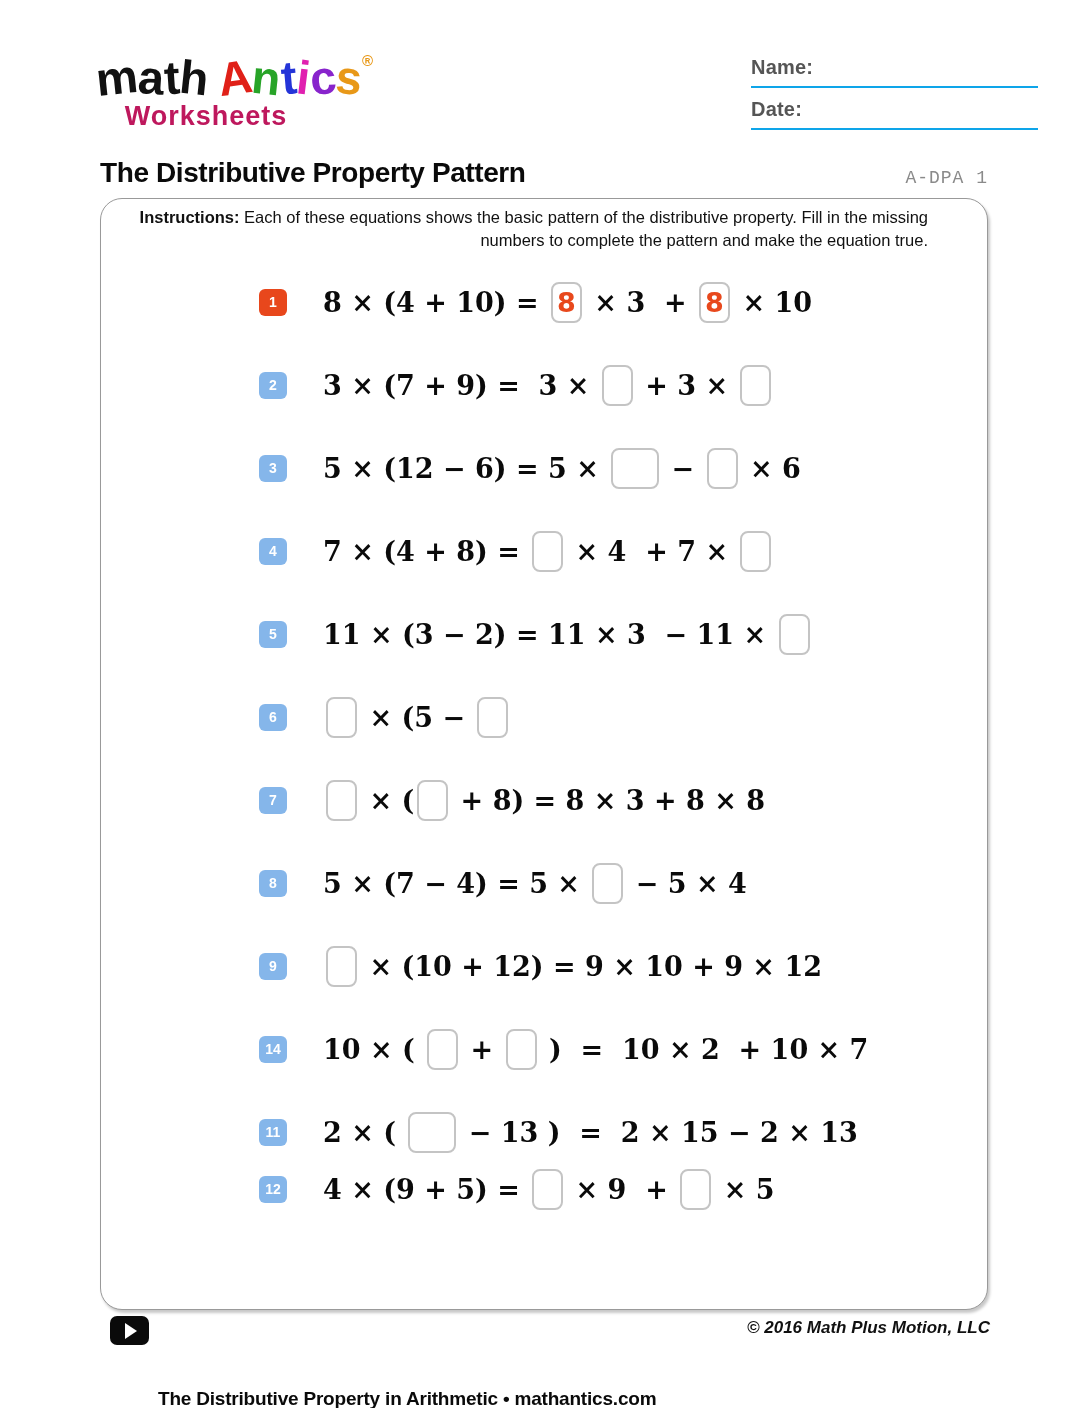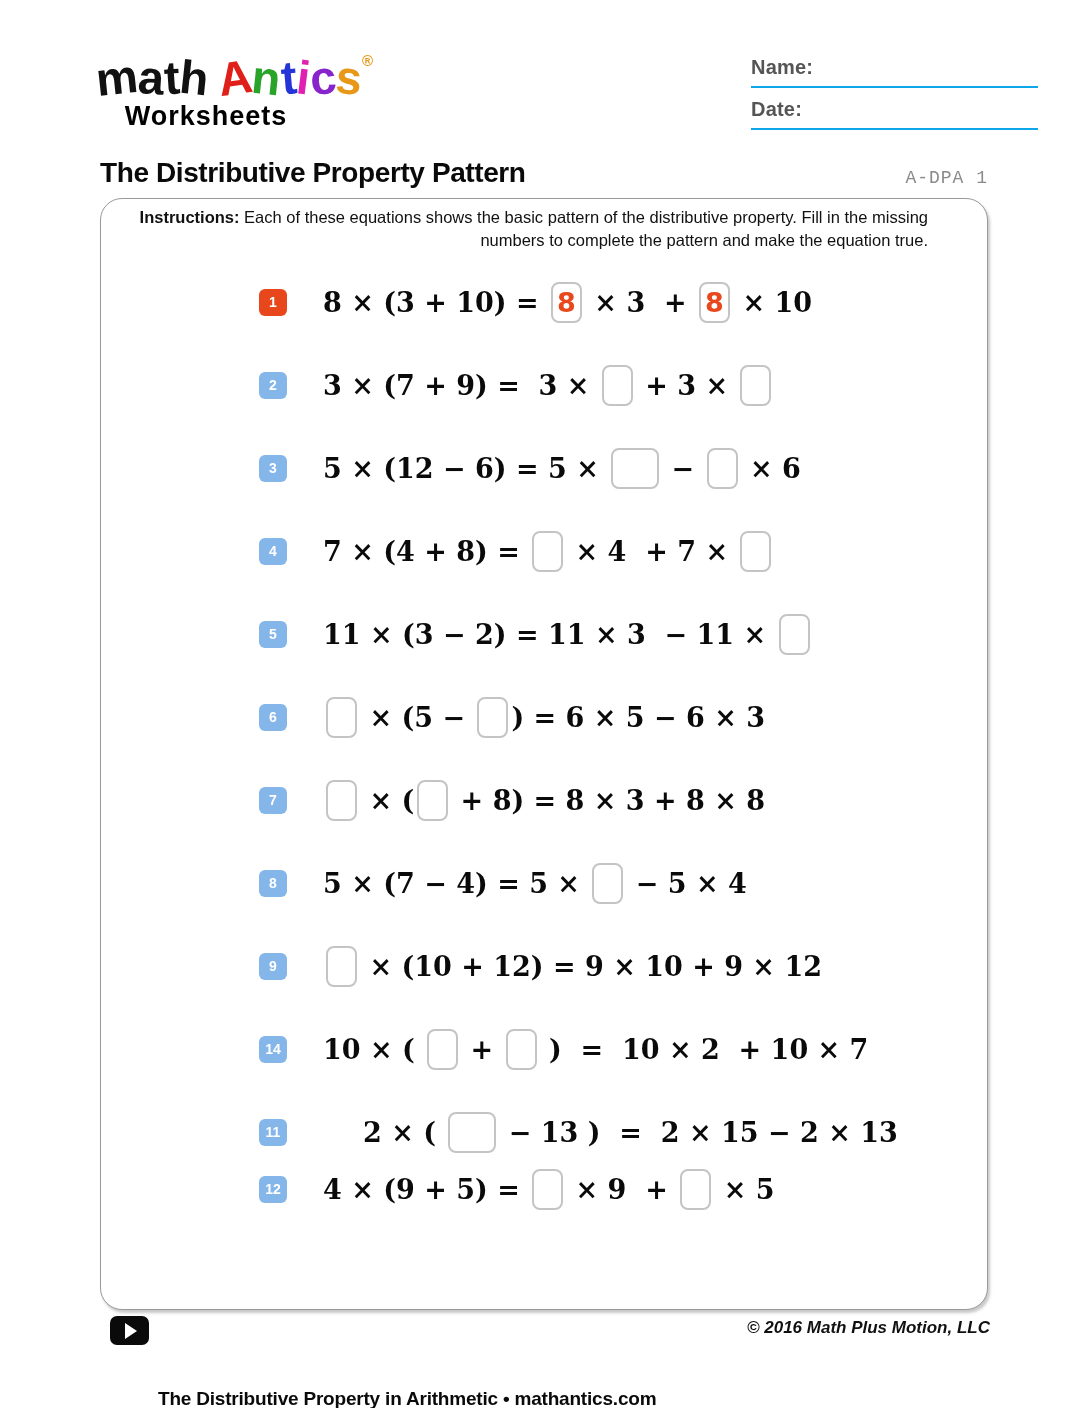--- a/index.html
+++ b/index.html
@@ -9,21 +9,21 @@
     background:#ffffff; overflow:hidden;
     font-family:"Liberation Sans", sans-serif; color:#000;
   }
 
   
   .logo { position:absolute; left:96px; top:50px; width:220px; }
   .logo-line1 { font-size:47px; font-weight:bold; letter-spacing:0px; white-space:nowrap; }
   .logo-line1 .lt { display:inline-block; }
   .logo-math { color:#111; margin-right:10px; }
   .logo-reg { font-size:15px; vertical-align:28px; color:#e89818; font-weight:bold; }
-  .logo-worksheets { font-size:27px; font-weight:bold; color:#000000; margin-top:-4px; text-align:center; letter-spacing:1px; }
+  .logo-worksheets { font-size:27px; font-weight:bold; color:#be185d; margin-top:-4px; text-align:center; letter-spacing:1px; }
 
   
   .field { position:absolute; left:703px; width:287px; border-bottom:2px solid #0ea5e9;margin-left:48px; }
   .field-name { top:56px; height:32px; }
   .field-date { top:98px; height:32px; }
   .field-label { font-size:20px; font-weight:bold; color:#555; letter-spacing:0.2px; }
 
   
   .worksheet-title {
     position:absolute; left:100px; top:157px;
@@ -119,59 +119,59 @@
   <div class="doc-code">A-DPA 1</div>
 
   <div class="content-box"></div>
   <div class="instructions">
     <b>Instructions:</b><span> Each of these equations shows the basic pattern of the distributive property.  Fill in the missing numbers to complete the pattern and make the equation true.</span>
   </div>
 
   <div id="problems">
       <div class="problem-row" style="top: 272px;">
         <span class="badge first">1</span>
-        <div class="equation"><span class="eq-text">8 × (3 + 10) = </span><span class="answer-box"><span class="fill">8</span></span><span class="eq-text"> × 3  + </span><span class="answer-box"><span class="fill">8</span></span><span class="eq-text"> × 10</span></div>
+        <div class="equation"><span class="eq-text">8 × (4 + 10) = </span><span class="answer-box"><span class="fill">8</span></span><span class="eq-text"> × 3  + </span><span class="answer-box"><span class="fill">8</span></span><span class="eq-text"> × 10</span></div>
       </div>
       <div class="problem-row" style="top: 355px;">
         <span class="badge">2</span>
         <div class="equation"><span class="eq-text">3 × (7 + 9) =  3 × </span><span class="answer-box"></span><span class="eq-text"> + 3 × </span><span class="answer-box"></span></div>
       </div>
       <div class="problem-row" style="top: 438px;">
         <span class="badge">3</span>
         <div class="equation"><span class="eq-text">5 × (12 − 6) = 5 × </span><span class="answer-box wide"></span><span class="eq-text"> − </span><span class="answer-box"></span><span class="eq-text"> × 6</span></div>
       </div>
       <div class="problem-row" style="top: 521px;">
         <span class="badge">4</span>
         <div class="equation"><span class="eq-text">7 × (4 + 8) = </span><span class="answer-box"></span><span class="eq-text"> × 4  + 7 × </span><span class="answer-box"></span></div>
       </div>
       <div class="problem-row" style="top: 604px;">
         <span class="badge">5</span>
         <div class="equation"><span class="eq-text">11 × (3 − 2) = 11 × 3  − 11 × </span><span class="answer-box"></span></div>
       </div>
       <div class="problem-row" style="top: 687px;">
         <span class="badge">6</span>
-        <div class="equation"><span class="answer-box"></span><span class="eq-text"> × (5 − </span><span class="answer-box"></span><span class="eq-text">) = 6 × 5 − 6 × 3</span></div>
+        <div class="equation"><span class="answer-box"></span><span class="eq-text"> × (5 − </span><span class="answer-box"></span></div>
       </div>
       <div class="problem-row" style="top: 770px;">
         <span class="badge">7</span>
         <div class="equation"><span class="answer-box"></span><span class="eq-text"> × (</span><span class="answer-box"></span><span class="eq-text"> + 8) = 8 × 3 + 8 × 8</span></div>
       </div>
       <div class="problem-row" style="top: 853px;">
         <span class="badge">8</span>
         <div class="equation"><span class="eq-text">5 × (7 − 4) = 5 × </span><span class="answer-box"></span><span class="eq-text"> − 5 × 4</span></div>
       </div>
       <div class="problem-row" style="top: 936px;">
         <span class="badge">9</span>
         <div class="equation"><span class="answer-box"></span><span class="eq-text"> × (10 + 12) = 9 × 10 + 9 × 12</span></div>
       </div>
       <div class="problem-row" style="top: 1019px;">
         <span class="badge">14</span>
         <div class="equation"><span class="eq-text">10 × ( </span><span class="answer-box"></span><span class="eq-text"> + </span><span class="answer-box"></span><span class="eq-text"> )  =  10 × 2  + 10 × 7</span></div>
       </div>
-      <div class="problem-row" style="top: 1102px; gap: 40px;">
+      <div class="problem-row" style="top: 1102px;">
         <span class="badge">11</span>
         <div class="equation"><span class="eq-text">2 × ( </span><span class="answer-box wide"></span><span class="eq-text"> − 13 )  =  2 × 15 − 2 × 13</span></div>
       </div>
       <div class="problem-row" style="top: 1159px; text-align: right;">
         <span class="badge">12</span>
         <div class="equation"><span class="eq-text">4 × (9 + 5) = </span><span class="answer-box"></span><span class="eq-text"> × 9  + </span><span class="answer-box"></span><span class="eq-text"> × 5</span></div>
       </div>
     </div>
 
   <div class="play-button">

